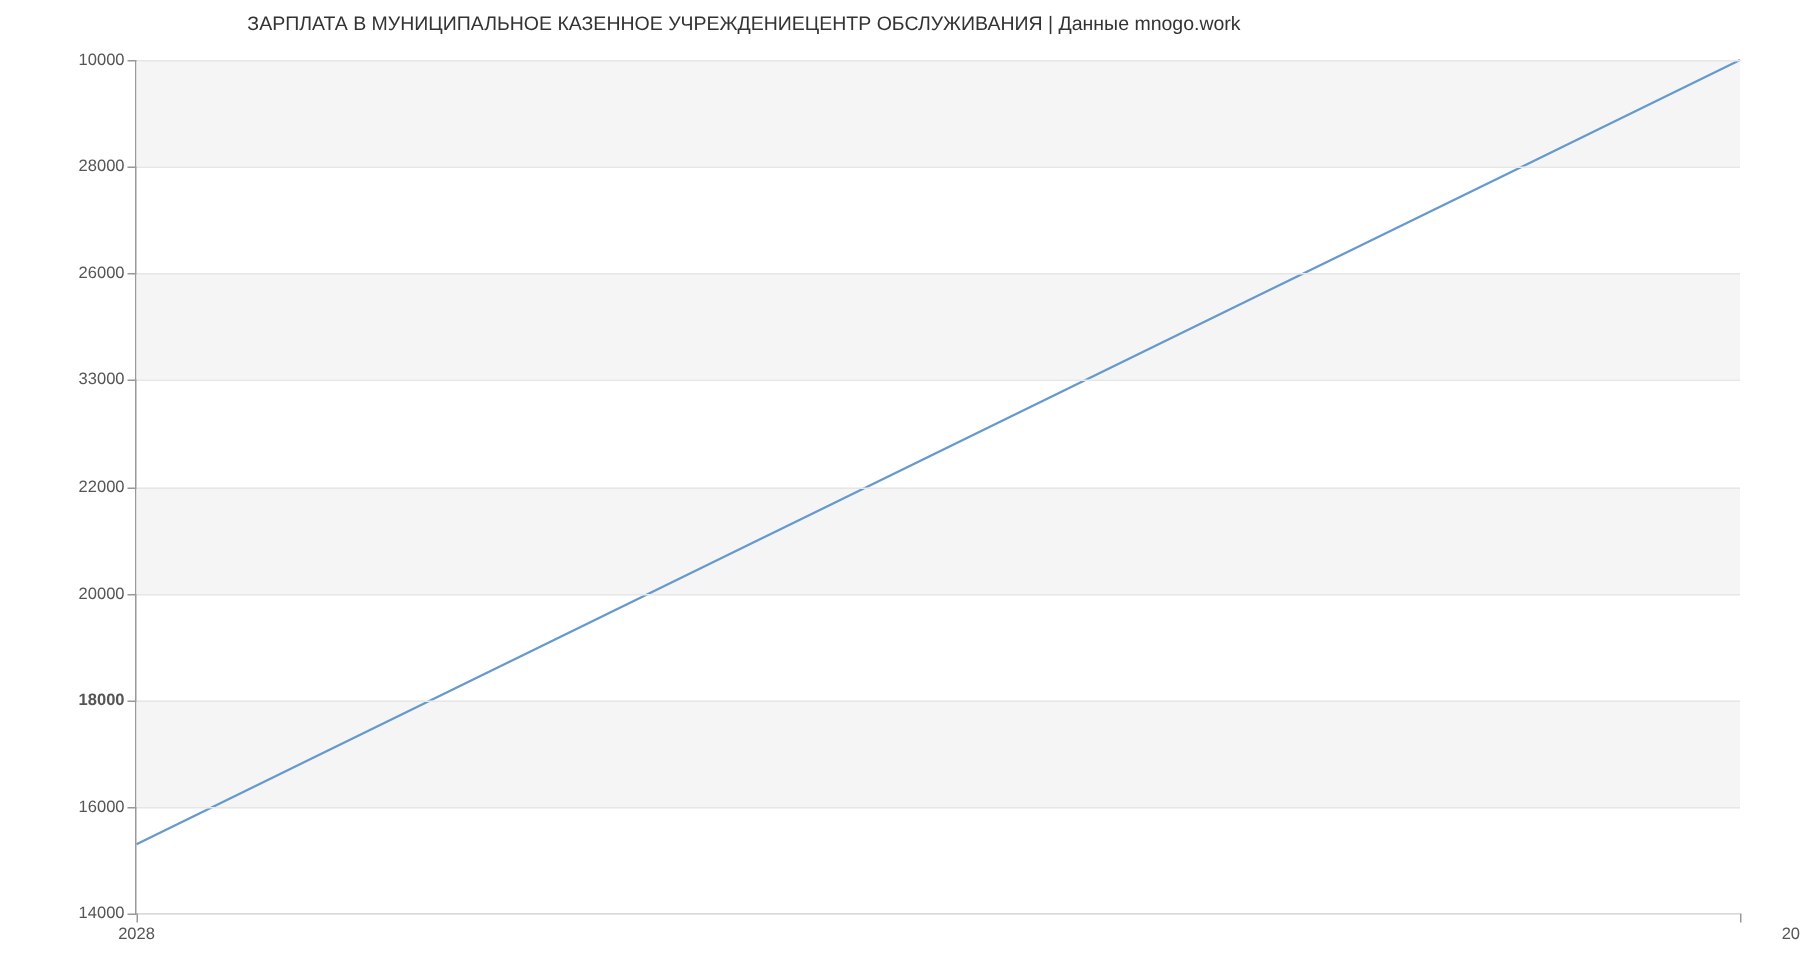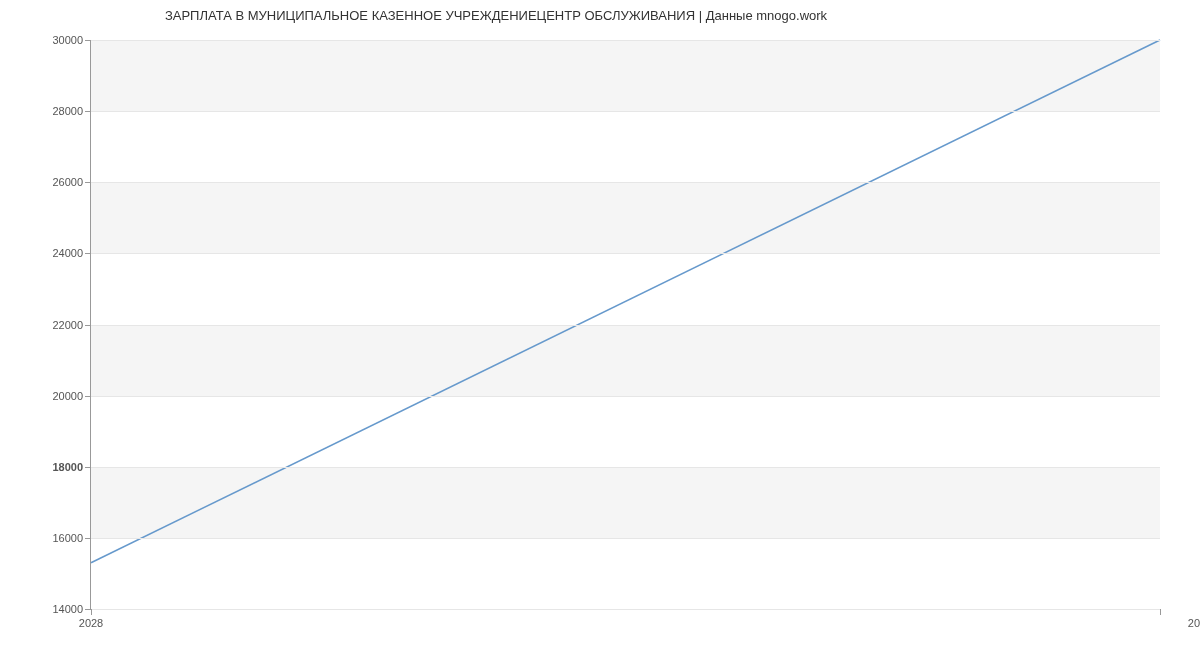--- a/index.html
+++ b/index.html
@@ -118,28 +118,28 @@
       <div class="y-tick-mark" style="top: 426.75px;"></div>
       <div class="y-tick-label" style="top: 426.75px; font-weight: bold;">18000</div>
       <div class="grid-line" style="top: 355.625px;"></div>
       <div class="y-tick-mark" style="top: 355.625px;"></div>
       <div class="y-tick-label" style="top: 355.625px;">20000</div>
       <div class="grid-line" style="top: 284.5px;"></div>
       <div class="y-tick-mark" style="top: 284.5px;"></div>
       <div class="y-tick-label" style="top: 284.5px;">22000</div>
       <div class="grid-line" style="top: 213.375px;"></div>
       <div class="y-tick-mark" style="top: 213.375px;"></div>
-      <div class="y-tick-label" style="top: 213.375px;">24000</div>
+      <div class="y-tick-label" style="top: 213.375px;">33000</div>
       <div class="grid-line" style="top: 142.25px;"></div>
       <div class="y-tick-mark" style="top: 142.25px;"></div>
       <div class="y-tick-label" style="top: 142.25px;">26000</div>
       <div class="grid-line" style="top: 71.125px;"></div>
       <div class="y-tick-mark" style="top: 71.125px;"></div>
       <div class="y-tick-label" style="top: 71.125px;">28000</div>
       <div class="grid-line" style="top: 0px;"></div>
       <div class="y-tick-mark" style="top: 0px;"></div>
-      <div class="y-tick-label" style="top: 0px;">30000</div>
+      <div class="y-tick-label" style="top: 0px;">10000</div>
       <div class="x-tick-mark" style="left: 0px;"></div>
       <div class="x-tick-label" style="left: 0px;">2028</div>
       <div class="x-tick-mark" style="left: 1069px;"></div>
       <div class="x-tick-label" style="left: 1069px; margin-left: 40px;">2024</div>
     </div>
 </div>
 
 </body></html>

